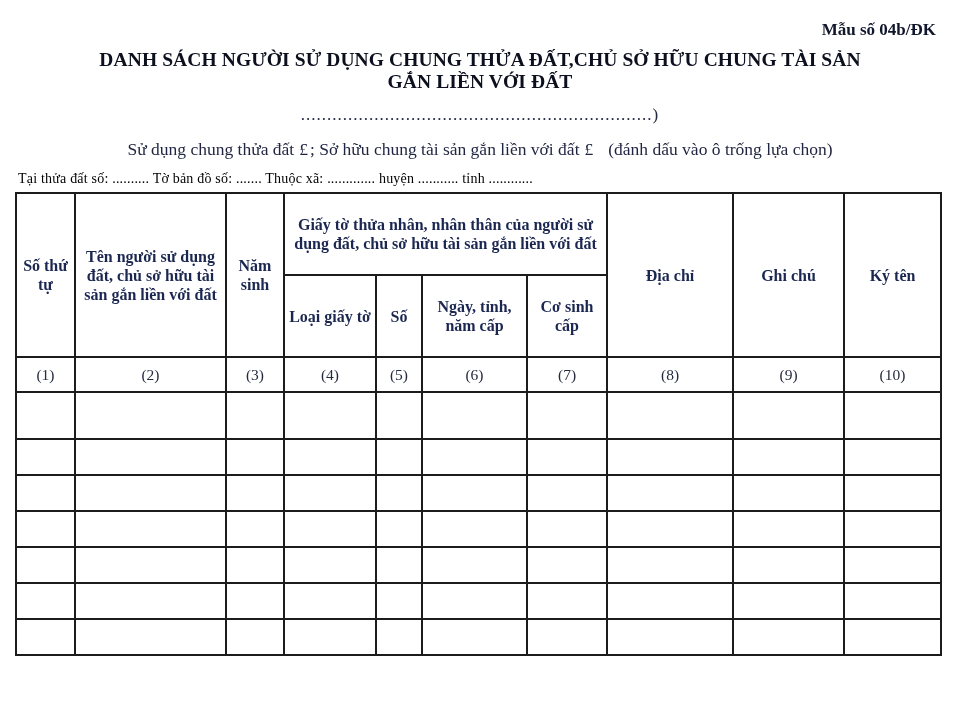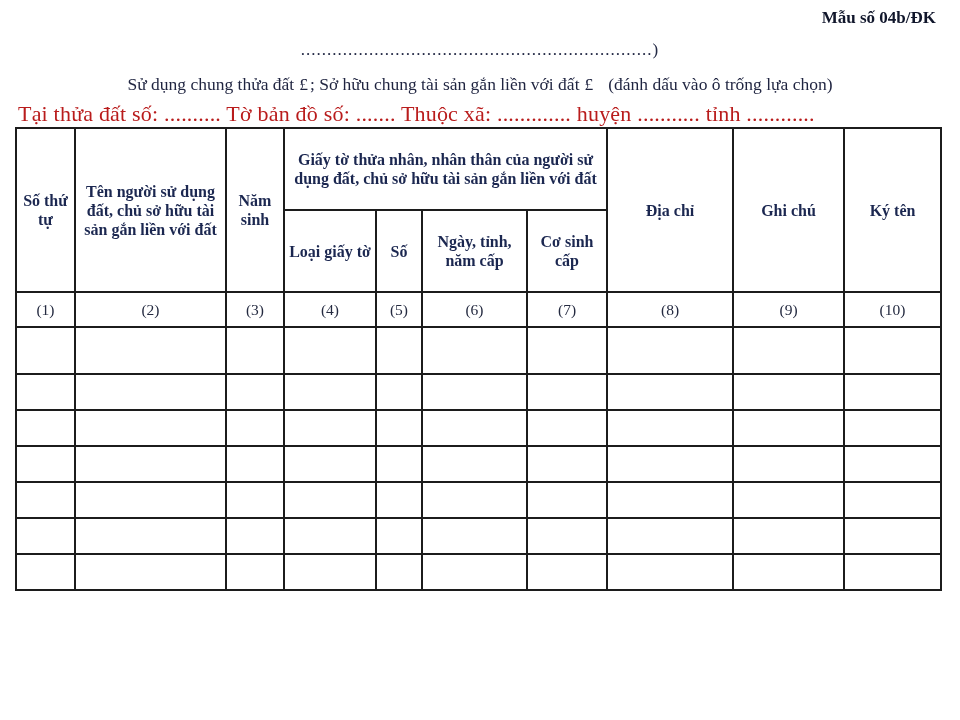--- a/index.html
+++ b/index.html
@@ -12,21 +12,21 @@
     height: 720px;
     overflow: hidden;
     font-family: "Liberation Serif", "DejaVu Serif", serif;
     color: #20253a;
   }
   .page {
     position: relative;
     width: 960px;
     height: 720px;
     box-sizing: border-box;
-    padding-top: 8px;
+    padding-top: 20px;
   }
   .form-code {
     text-align: right;
     padding-right: 24px;
     font-weight: bold;
     font-size: 17px;
     color: #10162b;
     line-height: 20px;
   }
   .title {
@@ -57,23 +57,23 @@
     color: #1f2440;
   }
   .usage-line .checkbox {
     margin: 0 2px 0 5px;
   }
   .usage-line .note {
     margin-left: 13px;
   }
   .location-line {
     margin: 8px 8px 0 18px;
-    font-size: 22px;
+    font-size: 14px;
     line-height: 20px;
-    color: #b91c1c;
+    color: #000000;
     letter-spacing: 0.2px;
   }
   table.form-table {
     border-collapse: collapse;
     table-layout: fixed;
     margin-left: 15px;
     margin-top: 3px;
     width: 925px;
   }
   .form-table th, .form-table td {
@@ -113,20 +113,24 @@
   col.c9  { width: 111px; }
   col.c10 { width: 97px; }
 </style>
 </head>
 <body>
 
 <div class="page">
 
   <div class="form-code">Mẫu số 04b/ĐK</div>
 
+  <div class="title">
+    <div>DANH SÁCH NGƯỜI SỬ DỤNG CHUNG THỬA ĐẤT,CHỦ SỞ HỮU CHUNG TÀI SẢN</div>
+    <div>GẮN LIỀN VỚI ĐẤT</div>
+  </div>
 
   <div class="subtitle">
     <div class="dots-line">...................................................................)</div>
   </div>
 
   <div class="usage-line">
     <span>Sử dụng chung thửa đất</span><span class="checkbox">£</span><span>; Sở hữu chung tài sản gắn liền với đất</span><span class="checkbox">£</span><span class="note">(đánh dấu vào ô trống lựa chọn)</span>
   </div>
 
   <div class="location-line">Tại thửa đất số: ..........    Tờ bản đồ số: .......    Thuộc xã: .............    huyện  ...........   tỉnh  ............</div>

